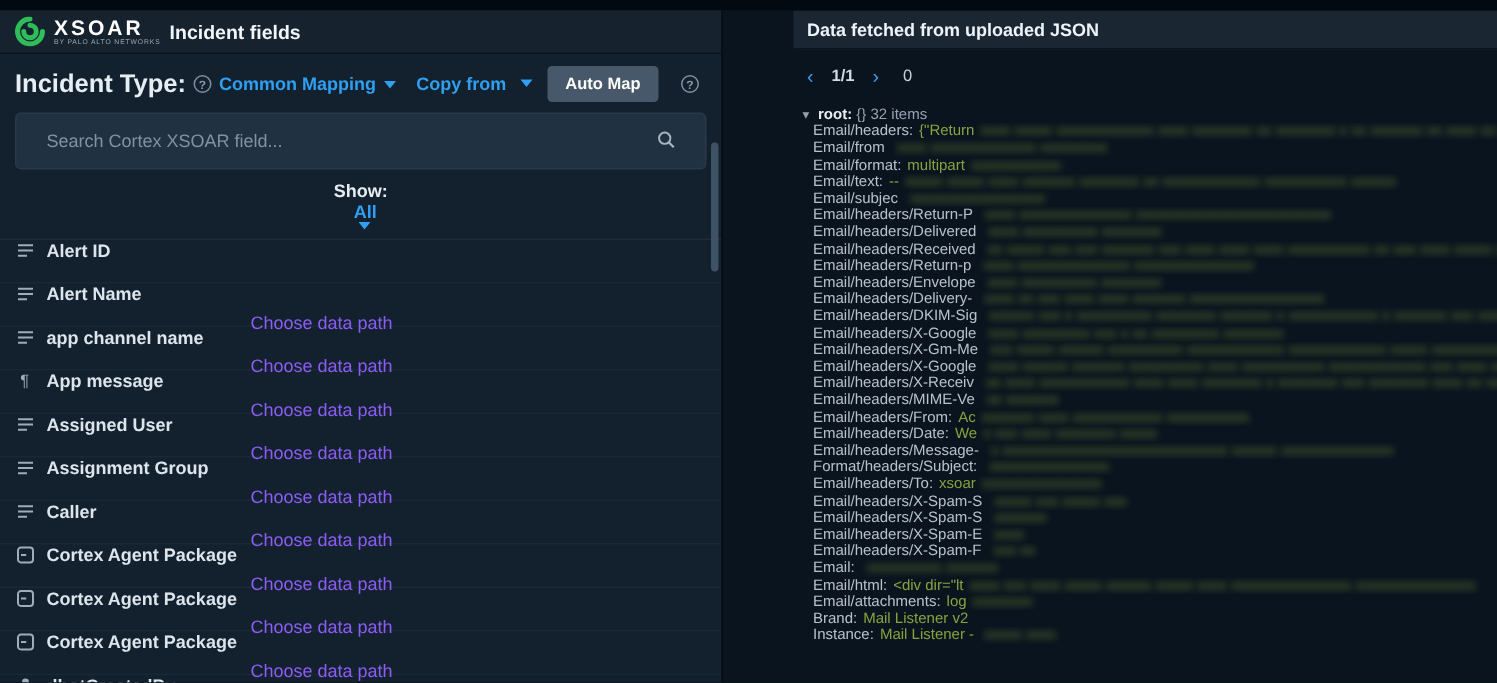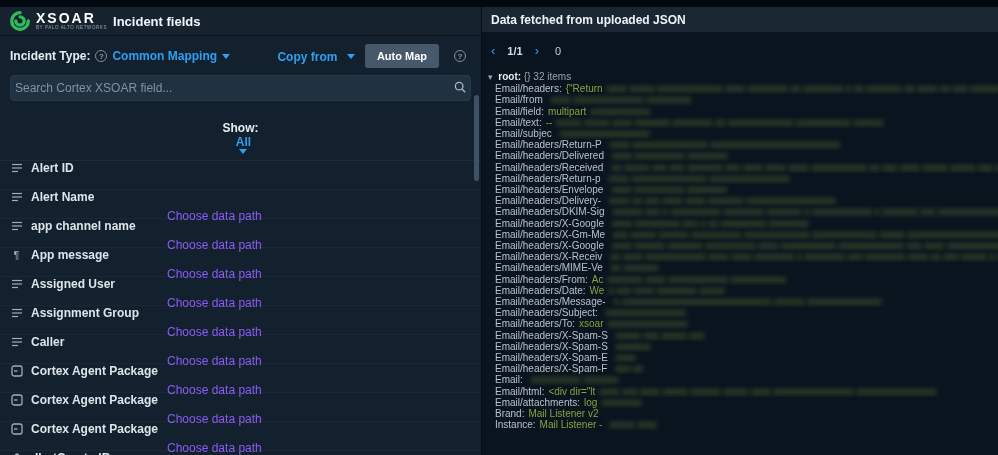--- a/index.html
+++ b/index.html
@@ -15,35 +15,35 @@
   .lp-header { height:29px; background:#16232f; border-bottom:1px solid #0c151e;
                display:flex; align-items:center; padding:0 10px; }
   .logo { display:flex; align-items:center; gap:6px; }
   .logo-mark { width:20px; height:20px; flex:0 0 auto; }
   .logo-text { line-height:1; }
   .logo-name { color:#ffffff; font-weight:bold; font-size:14px; letter-spacing:2px; }
   .logo-tag { color:#9aa7b4; font-size:4.5px; letter-spacing:0.6px; margin-top:1px; }
   .lp-title { color:#f2f6fa; font-weight:bold; font-size:13px; margin-left:6px; }
 
   .lp-toolbar { display:flex; align-items:center; padding:10px 10px 0 10px; height:30px; }
-  .label-strong { color:#e6edf3; font-weight:bold; font-size:12px; }
+  .label-strong { color:#e6edf3; font-weight:bold; font-size:17px; }
   .help-circle { display:inline-flex; align-items:center; justify-content:center;
                  width:12px; height:12px; border-radius:50%; border:1px solid #7f8fa0;
                  color:#8b9aab; font-size:8px; font-weight:bold; margin:0 5px; }
   .blue-link { color:#2f9ff2; font-size:12px; font-weight:bold; cursor:pointer; }
   .caret-down { display:inline-block; width:0; height:0; border-left:4px solid transparent;
                 border-right:4px solid transparent; border-top:5px solid #2f9ff2;
                 margin-left:5px; vertical-align:middle; }
   .toolbar-right { margin-left:auto; display:flex; align-items:center; gap:10px; }
   .auto-map-btn { background:#47586a; color:#ffffff; font-size:11px; font-weight:bold;
                   border:none; border-radius:3px; padding:6px 12px; cursor:pointer; }
 
-  .lp-search { margin:9px 10px 13px 10px; height:26px; background:#203141;
+  .lp-search { margin:9px 10px 0 10px; height:38px; background:#203141;
                border:1px solid #273a4c; border-radius:4px; display:flex; align-items:center;
-               padding:0 4px; }
+               padding:0 20px; }
   .lp-search input { flex:1; background:transparent; border:none; outline:none;
                      color:#c7d2dd; font-size:12px; font-family:"Liberation Sans",sans-serif; }
   .lp-search input::placeholder { color:#8292a3; opacity:1; }
   .search-icon { color:#aab6c2; font-size:12px; }
 
   .lp-show { display:flex; align-items:center; padding:7px 10px 6px 10px;flex-direction:column; }
   .lp-show .label-strong { font-size:12px; }
   .lp-show .blue-link { margin-left:6px; }
 
   .fields-list { border-top:1px solid rgba(255,255,255,0.05); }
@@ -56,21 +56,21 @@
   .field-label { color:#dde5ec; font-size:12px; font-weight:bold; width:128px;
                  white-space:nowrap; overflow:hidden; }
   .choose-link { color:#8b5cf6; font-size:12px; font-weight:normal; margin-left:8px;
                  cursor:pointer; white-space:nowrap;margin-top:48px; }
 
   .lp-scrollbar { position:absolute; right:2px; top:88px; width:5px; height:86px;
                   background:#3f5265; border-radius:3px; }
 
   
   .right-panel { position:absolute; left:481px; top:7px; width:517px; height:448px;
-                 background:#0a141e; border-left:1px solid #040c14; overflow:hidden; }
+                 background:#0a141e; border-left:1px solid #040c14; overflow:hidden;padding-left:47px; }
   .rp-header { height:26px; background:#1a2733; border-bottom:1px solid #0b141d;
                display:flex; align-items:center; padding:0 9px; }
   .rp-title { color:#eef3f8; font-weight:bold; font-size:12px; }
 
   .rp-pager { display:flex; align-items:center; gap:12px; padding:12px 9px 10px 9px; }
   .pager-arrow { color:#3c9ef5; font-size:13px; line-height:10px; cursor:pointer; }
   .pager-page { color:#d3dce4; font-size:11px; font-weight:bold; }
   .pager-count { color:#c3ced8; font-size:11px; margin-left:4px; }
 
   .tree { padding:4px 0 0 6px; font-size:10px; line-height:11.2px; white-space:nowrap; }
@@ -299,21 +299,21 @@
       <div class="tree-items">
   <div class="tree-line">
     <span class="tk">Email/headers:</span><span class="tv">{"Return</span><span class="redact">xxxx xxxxx xxxxxxxxxxxxx xxxx xxxxxxxx xx xxxxxxxx x xx xxxxxxx xx xxxx xx xxx xxxxxx xxx</span>
   </div>
 
   <div class="tree-line">
     <span class="tk">Email/from</span><span class="tv"></span><span class="redact">xxxx xxxxxxxxxxxxxx xxxxxxxxx</span>
   </div>
 
   <div class="tree-line">
-    <span class="tk">Email/field:</span><span class="tv">multipart</span><span class="redact">xxxxxxxxxxxx</span>
+    <span class="tk">Email/format:</span><span class="tv">multipart</span><span class="redact">xxxxxxxxxxxx</span>
   </div>
 
   <div class="tree-line">
     <span class="tk">Email/text:</span><span class="tv">--</span><span class="redact">xxxxx xxxxx xxxx xxxxxxx xxxxxxxx xx xxxxxxxxxxxxx xxxxxxxxxxx xxxxxx</span>
   </div>
 
   <div class="tree-line">
     <span class="tk">Email/subjec</span><span class="tv"></span><span class="redact">xxxxxxxxxxxxxxxxxx</span>
   </div>
 
@@ -371,21 +371,21 @@
 
   <div class="tree-line">
     <span class="tk">Email/headers/Date:</span><span class="tv">We</span><span class="redact">x xxx xxxx xxxxxxxx xxxxx</span>
   </div>
 
   <div class="tree-line">
     <span class="tk">Email/headers/Message-</span><span class="tv"></span><span class="redact">x xxxxxxxxxxxxxxxxxxxxxxxxxxxxxx xxxxxx xxxxxxxxxxxxxxx</span>
   </div>
 
   <div class="tree-line">
-    <span class="tk">Email/headers/Subject:</span><span class="tv"></span><span class="redact">xxxxxxxxxxxxxxxx</span>
+    <span class="tk">Format/headers/Subject:</span><span class="tv"></span><span class="redact">xxxxxxxxxxxxxxxx</span>
   </div>
 
   <div class="tree-line">
     <span class="tk">Email/headers/To:</span><span class="tv">xsoar</span><span class="redact">xxxxxxxxxxxxxxxx</span>
   </div>
 
 
   <div class="tree-line">
     <span class="tk">Email/headers/X-Spam-S</span><span class="tv"></span><span class="redact">xxxxx xxx xxxxx xxx</span>
   </div>

